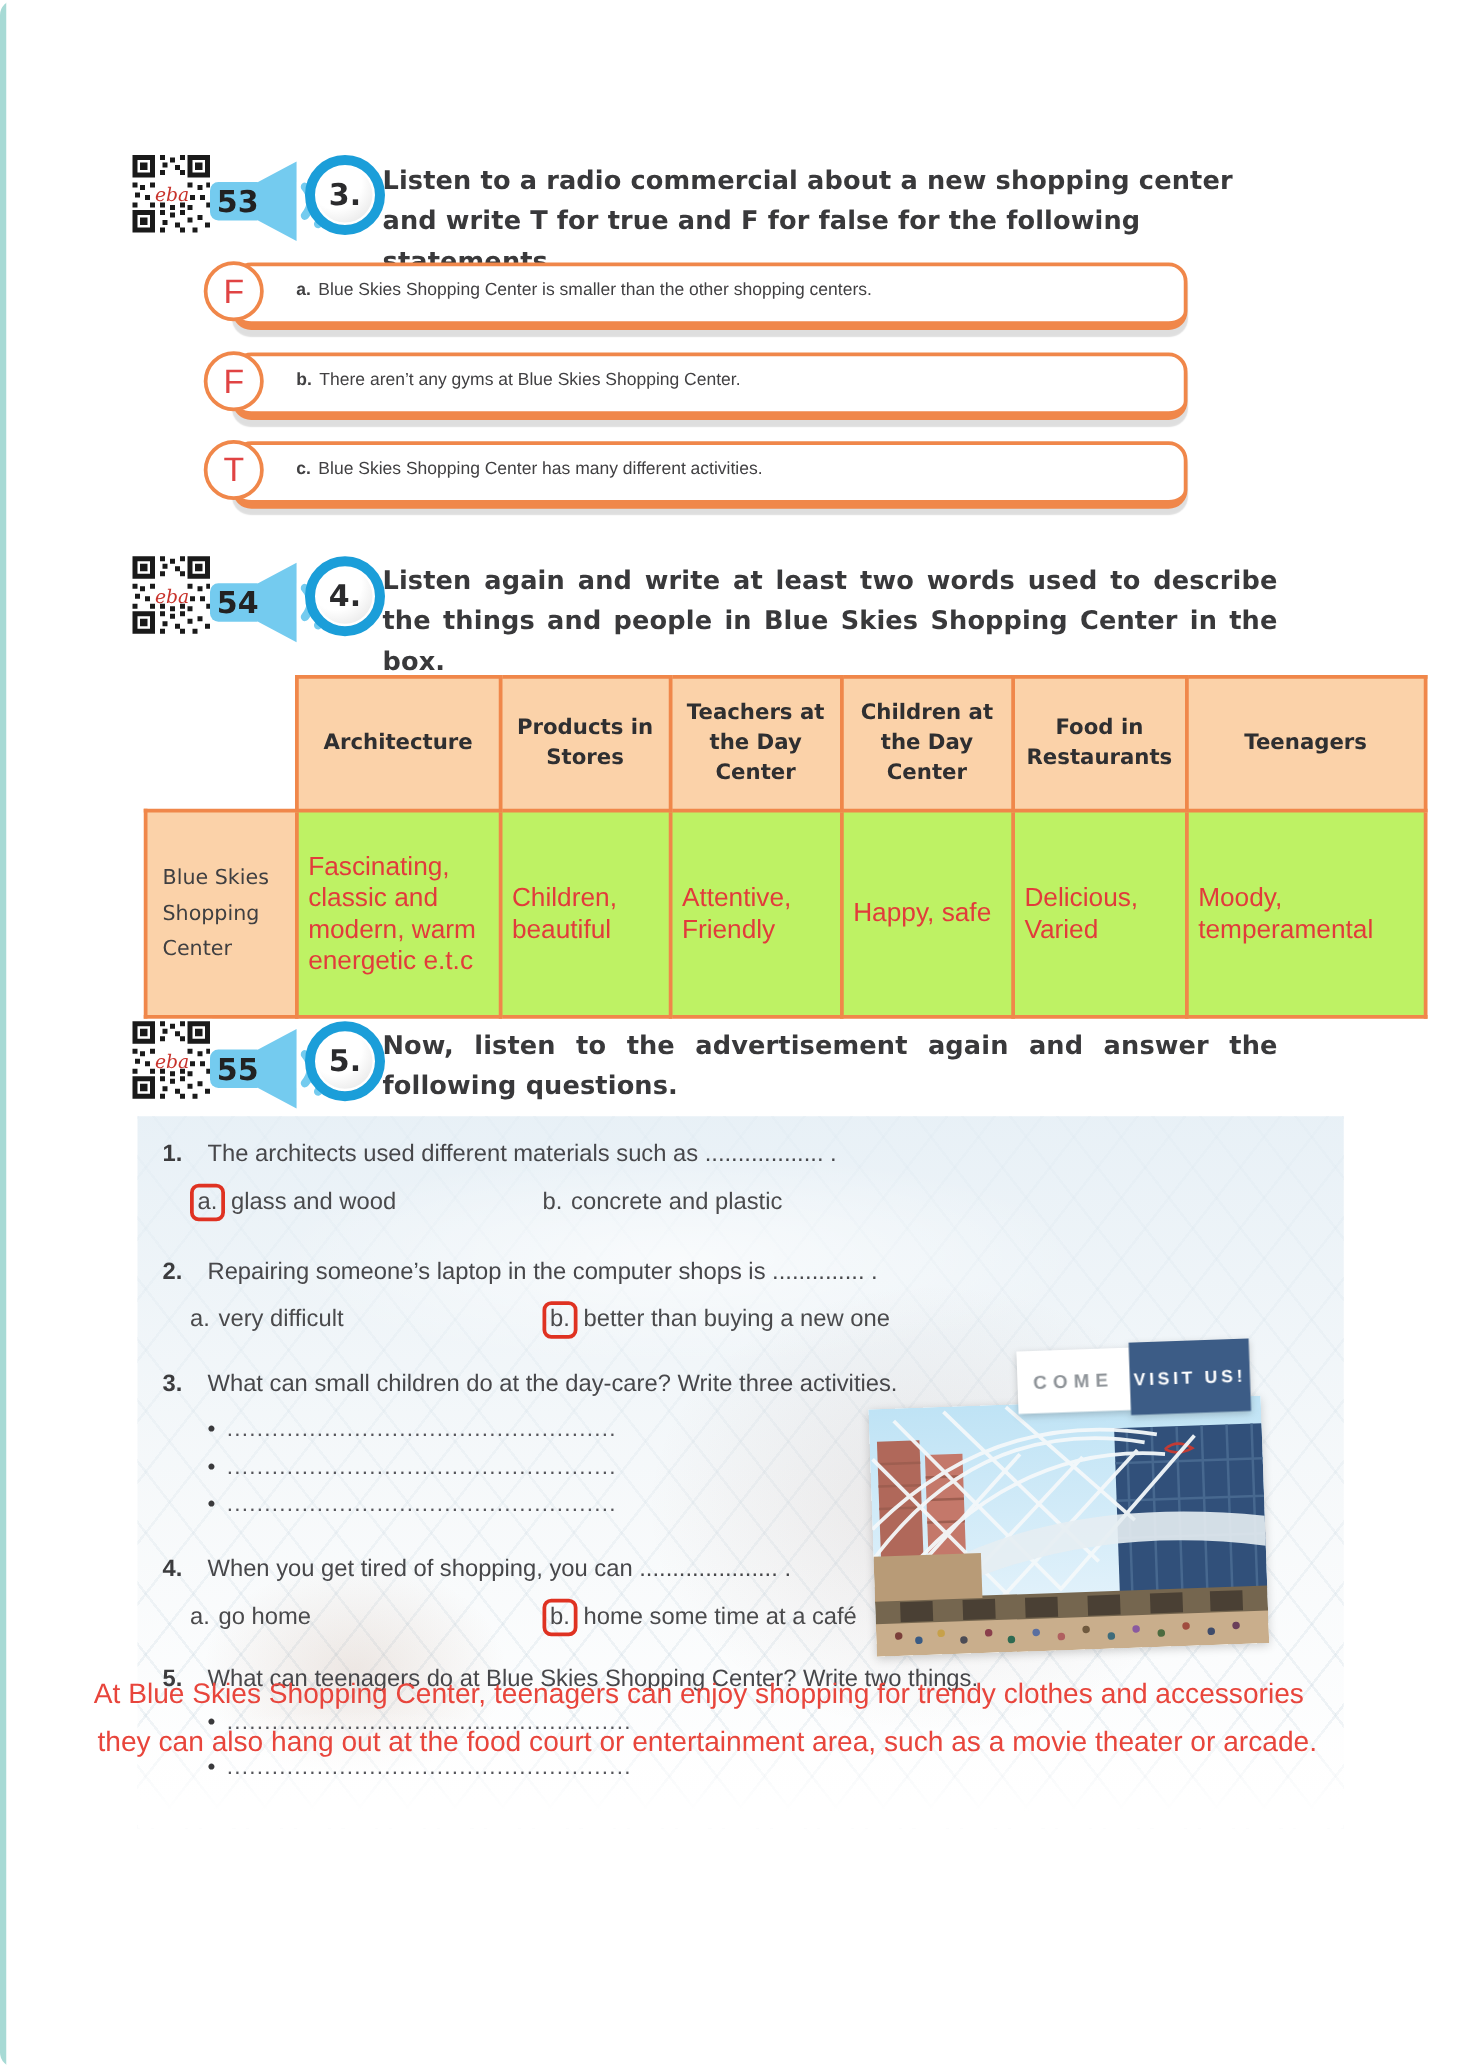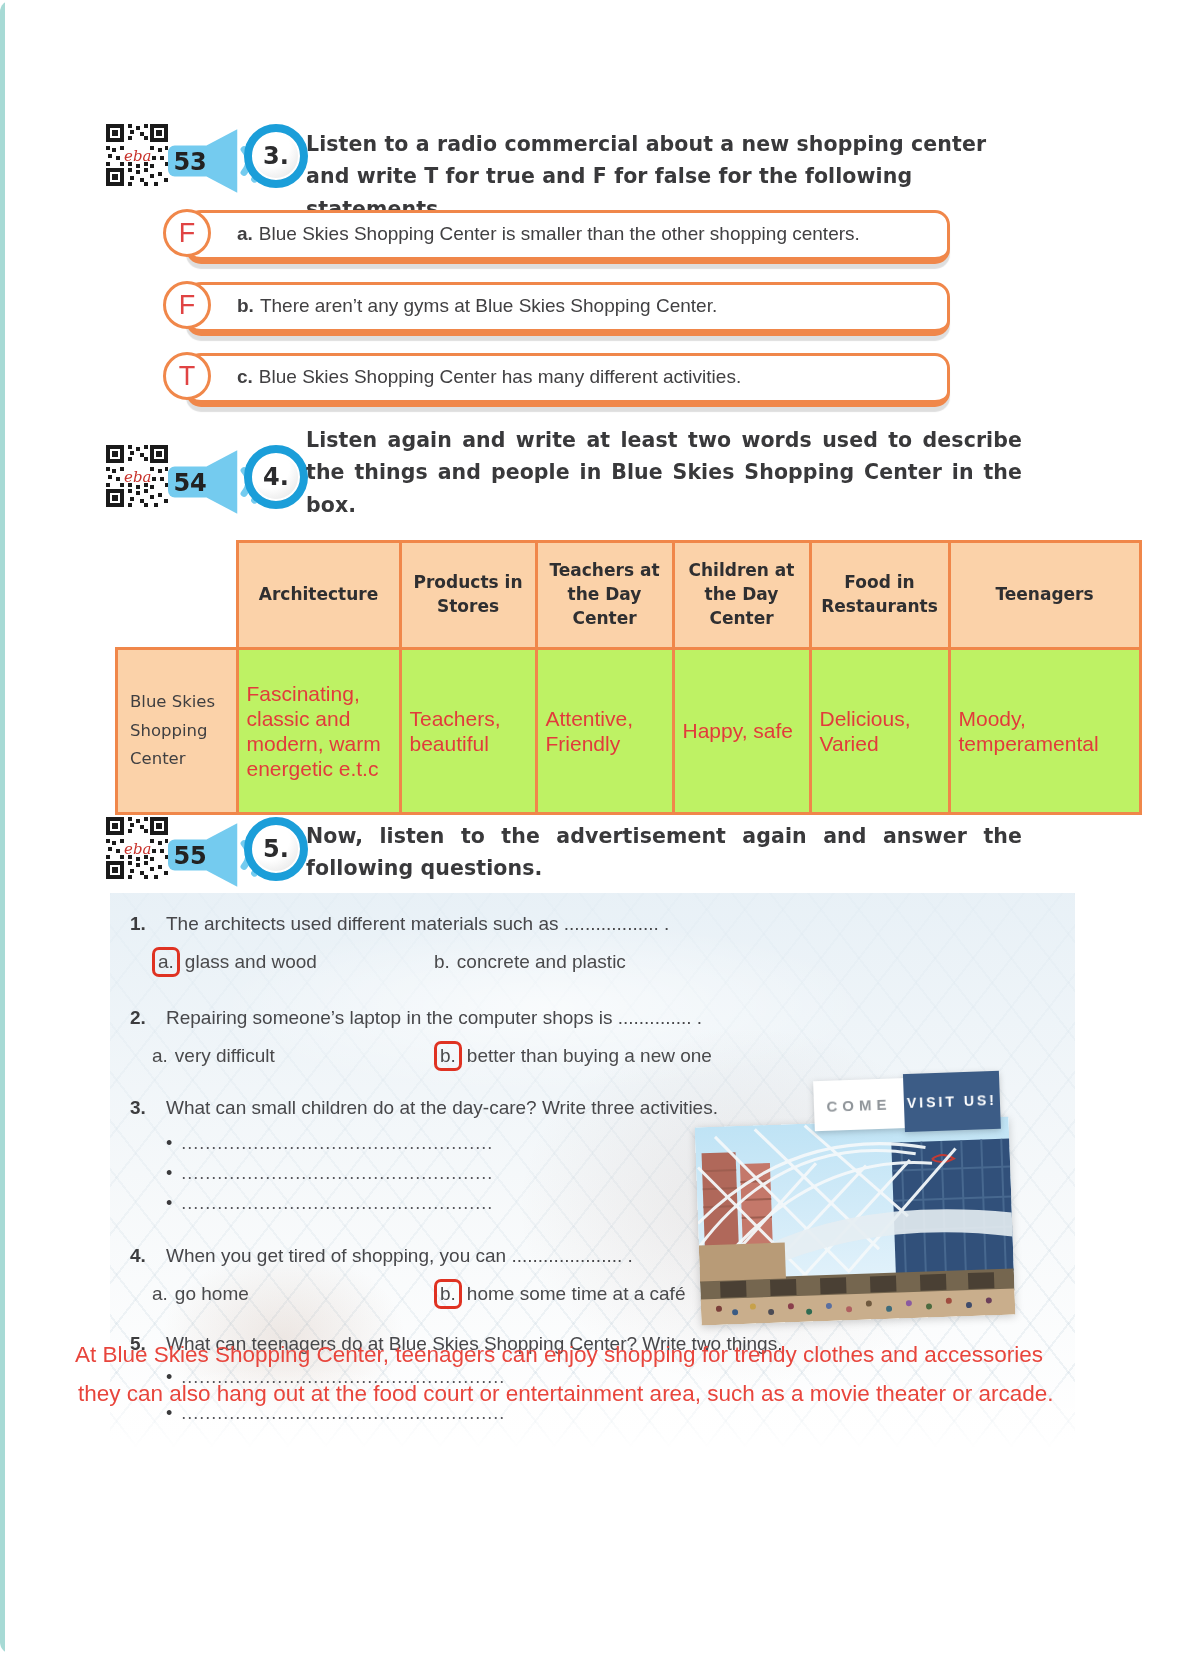--- a/index.html
+++ b/index.html
@@ -18,21 +18,21 @@
             font-family:"DejaVu Sans",sans-serif;font-weight:bold;font-size:24px;color:#2b2b2d;
             box-shadow:0 0 0 2px #fff inset;}
   .instr{position:absolute;width:716px;font-family:"DejaVu Sans",sans-serif;font-weight:bold;
          font-size:20.5px;line-height:1.58;color:#39393b;letter-spacing:.1px;}
   .just{text-align:justify;}
 
   
   .pill{position:absolute;left:186px;width:758px;height:44px;background:#fff;
         border:3px solid #F0874A;border-bottom-width:7px;border-radius:15px;
         box-shadow:0 5px 1px rgba(0,0,0,.13);}
-  .pill .txt{position:absolute;left:48px;top:10px;font-size:19px;color:#414042;}
+  .pill .txt{position:absolute;left:48px;top:10px;font-size:14px;color:#414042;}
   .pill .txt b{margin-right:6px;}
   .ans-circle{position:absolute;left:-26px;top:-4px;width:42px;height:42px;border-radius:50%;
         border:3px solid #F0874A;background:#fff;display:flex;align-items:center;justify-content:center;
         font-size:27px;color:#E04343;font-family:"Liberation Sans",sans-serif;}
 
   
   table.describe{position:absolute;left:115px;top:540px;border-collapse:collapse;}
   table.describe td{border:3px solid #F0874A;vertical-align:middle;}
   td.blankcorner{border:none !important;background:#fff;}
   td.th{background:#FBD2A9;text-align:center;font-family:"DejaVu Sans",sans-serif;
@@ -154,40 +154,40 @@
     <use href="#qrart"></use>
       <text class="qr-eba" x="20" y="39">eba</text>
   </svg>
   <svg class="spk" style="left:168px;top:447px" viewBox="0 0 104 72">
     <use href="#spk"></use>
       <text class="spk-num" x="23" y="45" text-anchor="middle">54</text>
   </svg>
   <div class="numbadge" style="left:244px;top:445px">
     <span>4.</span>
   </div>
-  <div class="instr just" style="left:306px;top:424px">Listen again and write at least two words used to describe the things and people in Blue Skies Shopping Center in the box.</div>
+  <div class="instr just" style="left:306px;top:448px">Listen again and write at least two words used to describe the things and people in Blue Skies Shopping Center in the box.</div>
 
   <table class="describe">
     <tbody>
         <tr>
       <td class="blankcorner" style="width:117px"></td>
       <td class="th" style="width:127px">Architecture</td>
       <td class="th" style="width:121px">Products in Stores</td>
       <td class="th" style="width:122px">Teachers at the Day Center</td>
       <td class="th" style="width:122px">Children at the Day Center</td>
       <td class="th" style="width:124px">Food in Restaurants</td>
       <td class="th" style="width:126px">Teenagers</td>
     </tr>
     <tr>
       <td class="rowlabel">Blue Skies Shopping Center</td>
       <td class="anscell">
         <div class="red-ans w-arch">Fascinating, classic and modern, warm energetic e.t.c</div>
           </td>
       <td class="anscell">
-        <div class="red-ans">Teachers, beautiful</div>
+        <div class="red-ans">Children, beautiful</div>
           </td>
       <td class="anscell">
         <div class="red-ans">Attentive, Friendly</div>
           </td>
       <td class="anscell">
         <div class="red-ans">Happy, safe</div>
           </td>
       <td class="anscell">
         <div class="red-ans">Delicious, Varied</div>
           </td>

